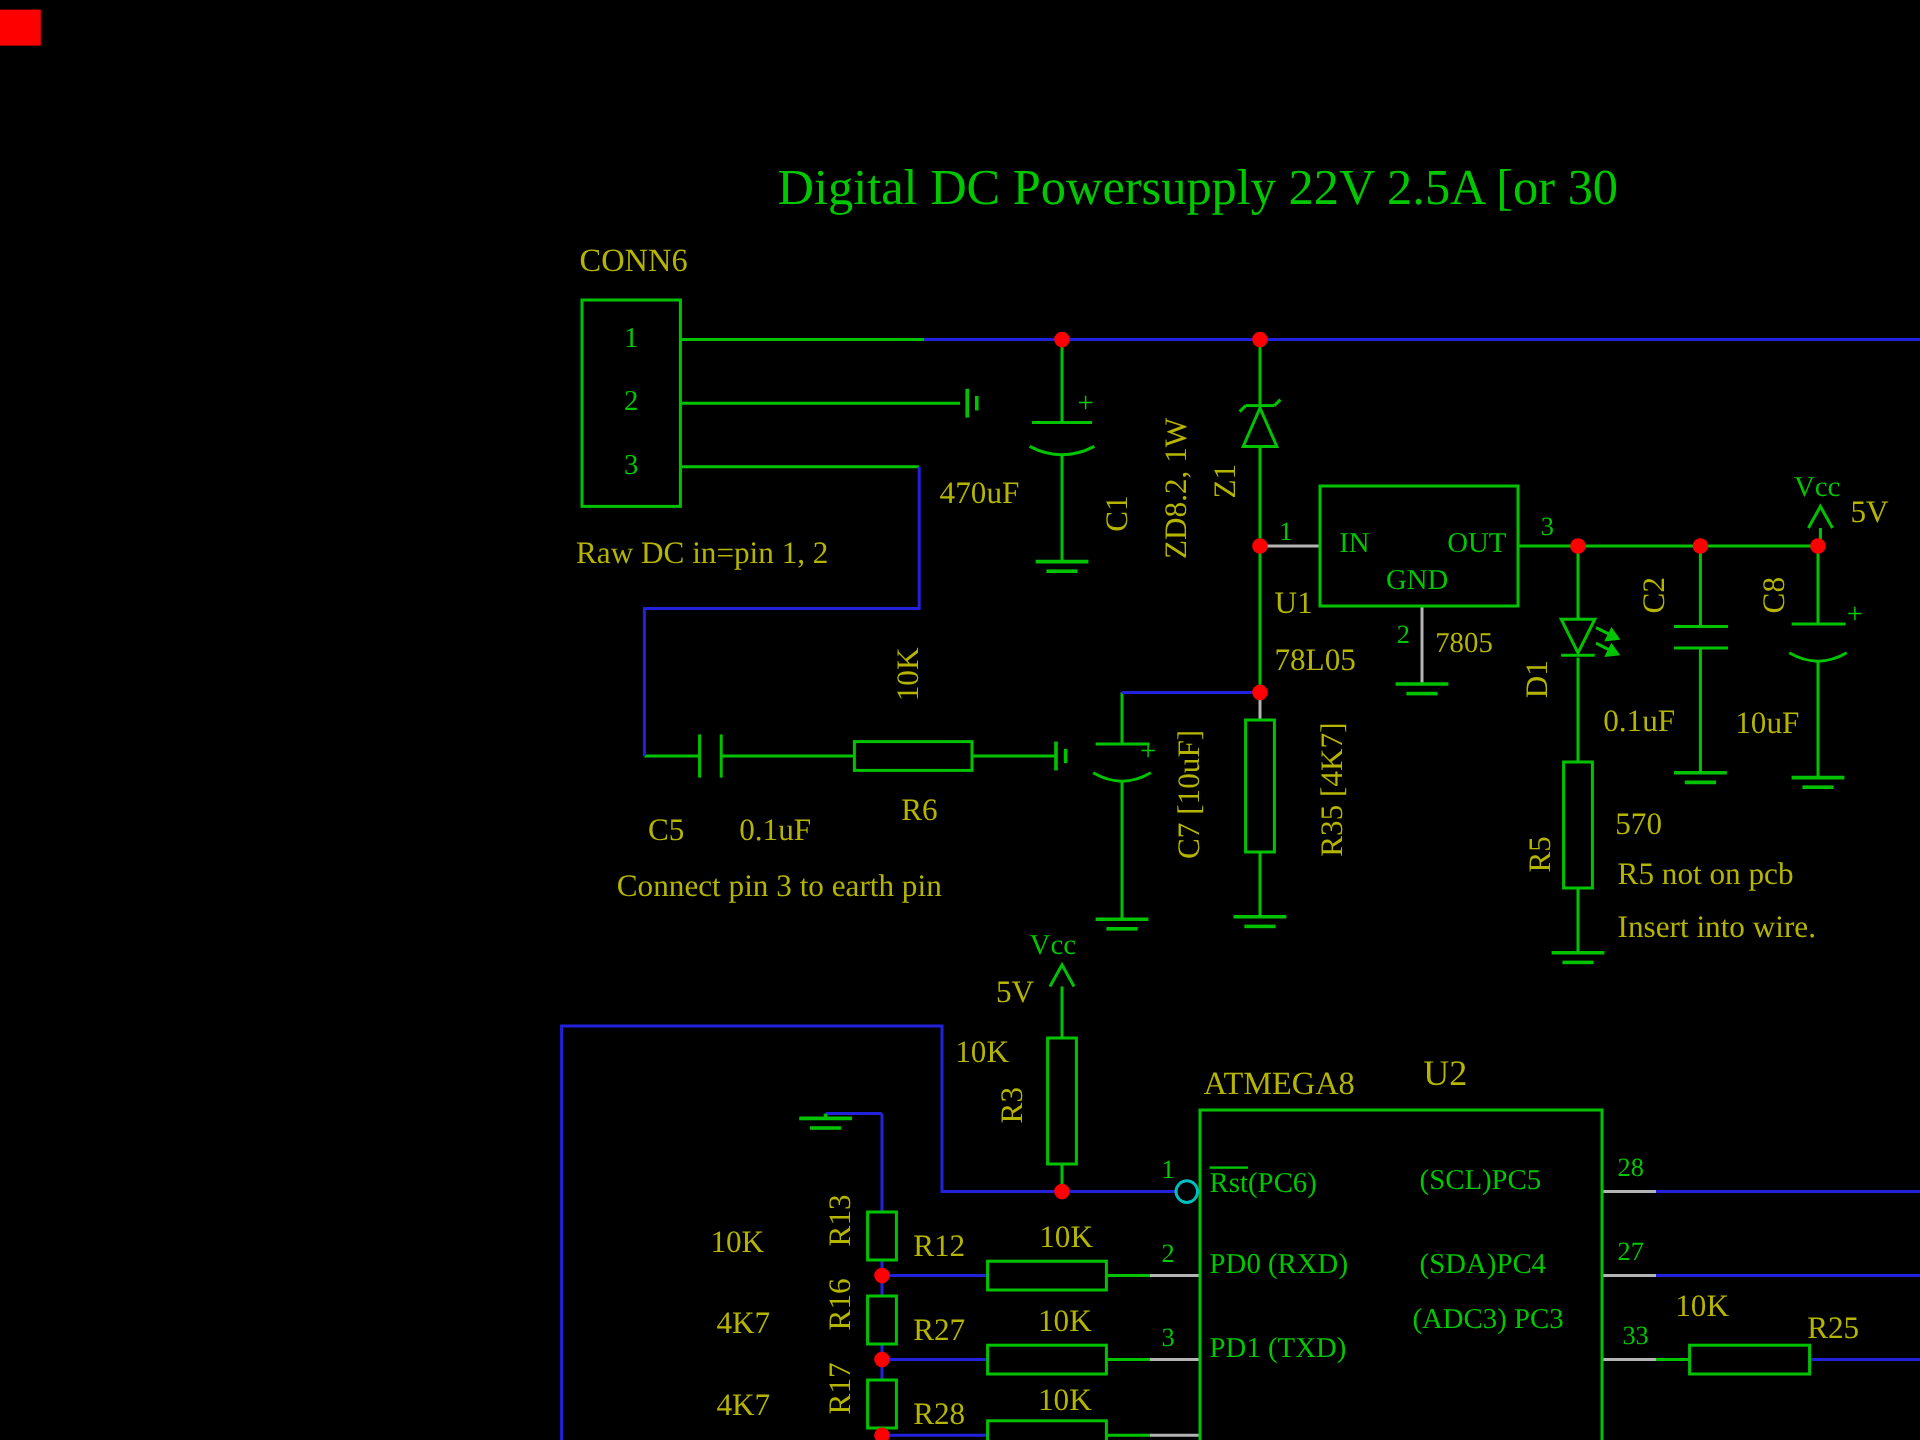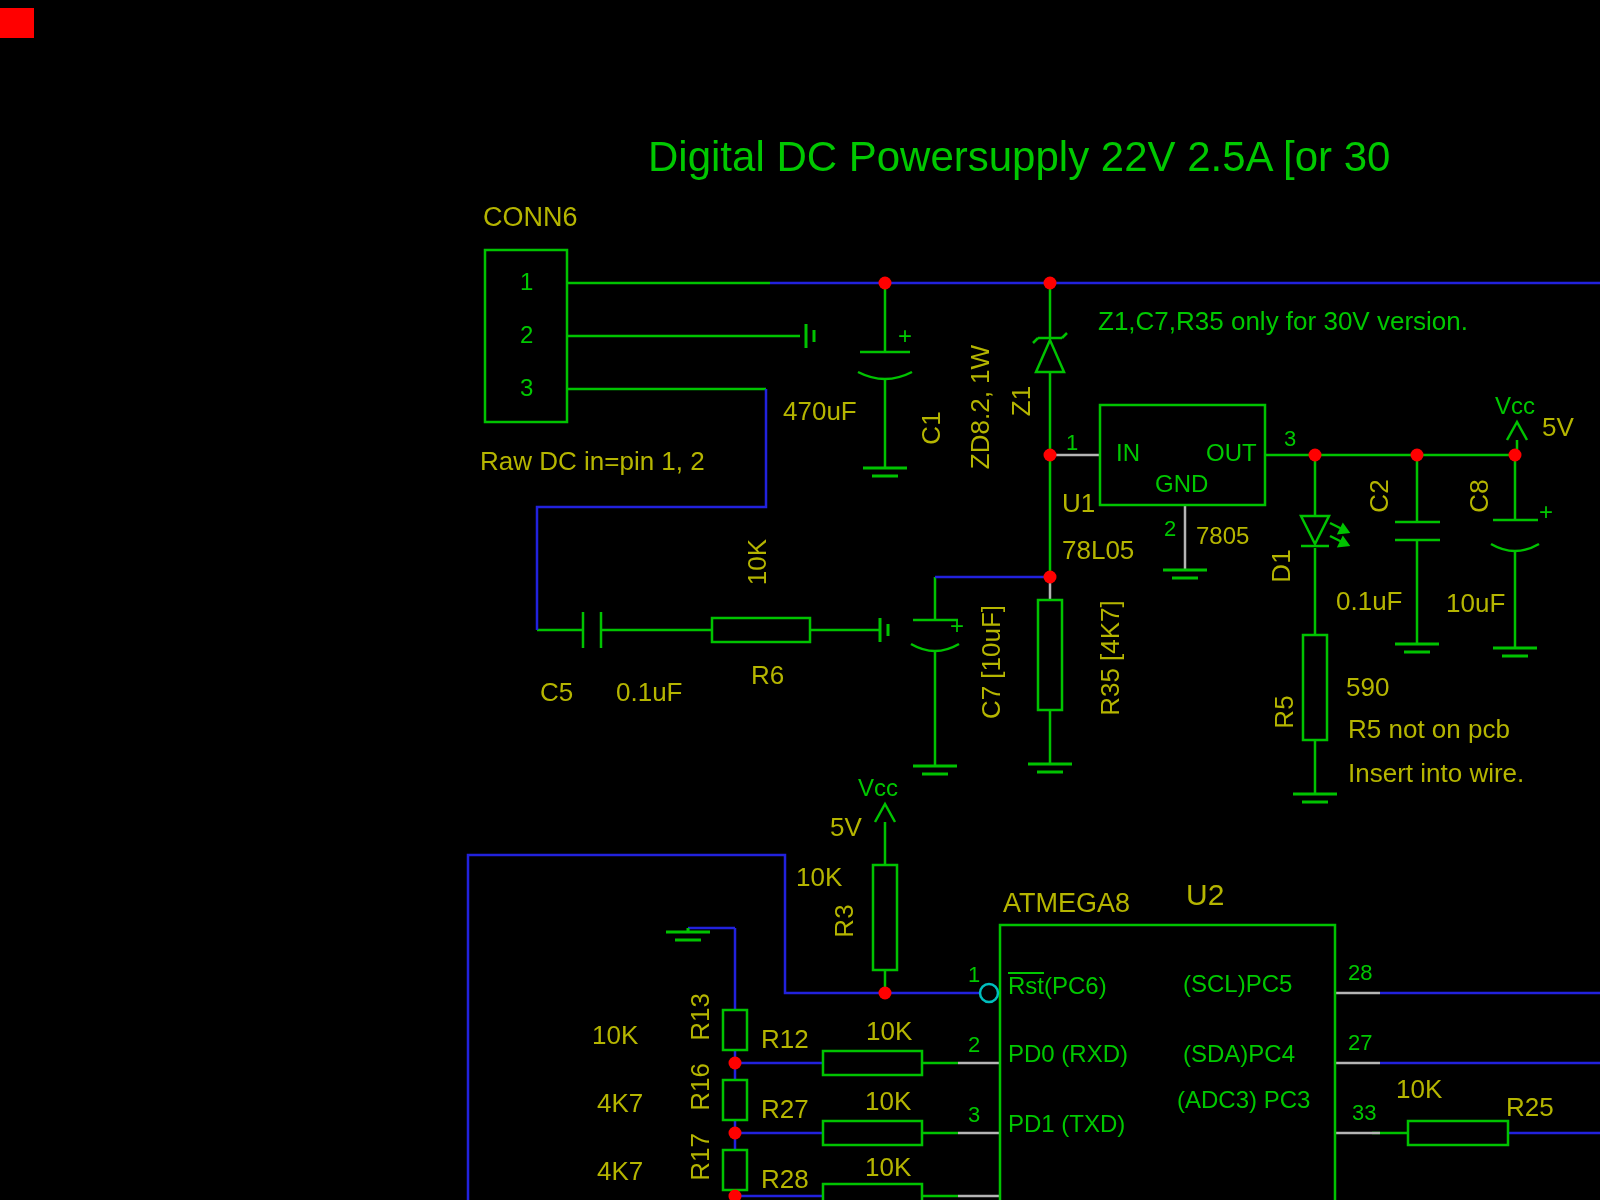--- a/index.html
+++ b/index.html
@@ -1,18 +1,18 @@
 <!DOCTYPE html>
 <html><head>
 <meta charset="utf-8">
 <style>
   html,body{margin:0;padding:0;background:#000;}
   #canvas{
     position:relative;width:1600px;height:1200px;background:#000000;
-    overflow:hidden;font-family:Liberation Sans, sans-serif;
+    overflow:hidden;font-family:Liberation Serif, serif;
   }
   #canvas svg{position:absolute;left:0;top:0;}
   .lbl{position:absolute;white-space:nowrap;line-height:1;}
   .rot{position:absolute;white-space:nowrap;line-height:1;transform:translate(-50%,-50%) rotate(-90deg);}
   .g{color:#00c800;}
   .y{color:#b5b500;}
   .s22{font-size:22px;}
   .s24{font-size:24px;}
   .s26{font-size:26px;}
   .s27{font-size:27px;}
@@ -237,21 +237,20 @@
   <span class="lbl g s24" style="left:520px;top:376px">3</span>
   <span class="lbl y s26" style="left:480px;top:448px">Raw DC in=pin 1, 2</span>
 
   <span class="lbl g s24" style="left:898px;top:324px">+</span>
   <span class="lbl y s26" style="left:783px;top:398px">470uF</span>
   <span class="rot y s26" style="left:931px;top:428px">C1</span>
 
   <span class="rot y s26" style="left:980px;top:407px">ZD8.2, 1W</span>
   <span class="rot y s26" style="left:1021px;top:401px">Z1</span>
 
-  <span class="lbl g s26" style="left:1098px;top:308px">Z1,C7,R35 only for 30V version.</span>
 
   <span class="lbl g s24" style="left:1116px;top:441px">IN</span>
   <span class="lbl g s24" style="left:1206px;top:441px">OUT</span>
   <span class="lbl g s24" style="left:1155px;top:472px">GND</span>
   <span class="lbl g s22" style="left:1066px;top:432px">1</span>
   <span class="lbl g s22" style="left:1284px;top:428px">3</span>
   <span class="lbl g s22" style="left:1164px;top:518px">2</span>
   <span class="lbl y s26" style="left:1062px;top:490px">U1</span>
   <span class="lbl y s26" style="left:1062px;top:537px">78L05</span>
   <span class="lbl y s24" style="left:1196px;top:524px">7805</span>
@@ -261,29 +260,30 @@
 
   <span class="rot y s26" style="left:1379px;top:496px">C2</span>
   <span class="lbl y s26" style="left:1336px;top:588px">0.1uF</span>
 
   <span class="rot y s26" style="left:1479px;top:496px">C8</span>
   <span class="lbl g s24" style="left:1539px;top:500px">+</span>
   <span class="lbl y s26" style="left:1446px;top:590px">10uF</span>
 
   <span class="rot y s26" style="left:1281px;top:566px">D1</span>
 
-  <span class="lbl y s26" style="left:1346px;top:674px">590</span>
+  <span class="lbl y s26" style="left:1346px;top:674px">570</span>
   <span class="rot y s26" style="left:1284px;top:712px">R5</span>
   <span class="lbl y s26" style="left:1348px;top:716px">R5 not on pcb</span>
   <span class="lbl y s26" style="left:1348px;top:760px">Insert into wire.</span>
 
   <span class="lbl y s26" style="left:540px;top:679px">C5</span>
   <span class="lbl y s26" style="left:616px;top:679px">0.1uF</span>
   <span class="rot y s26" style="left:757px;top:562px">10K</span>
   <span class="lbl y s26" style="left:751px;top:662px">R6</span>
+  <span class="lbl y s26" style="left:514px;top:726px">Connect pin 3 to earth pin</span>
 
   <span class="lbl g s24" style="left:950px;top:614px">+</span>
   <span class="rot y s26" style="left:991px;top:662px">C7 [10uF]</span>
   <span class="rot y s26" style="left:1110px;top:658px">R35 [4K7]</span>
 
   <span class="lbl g s24" style="left:858px;top:776px">Vcc</span>
   <span class="lbl y s26" style="left:830px;top:814px">5V</span>
   <span class="lbl y s26" style="left:796px;top:864px">10K</span>
   <span class="rot y s26" style="left:844px;top:921px">R3</span>
 

